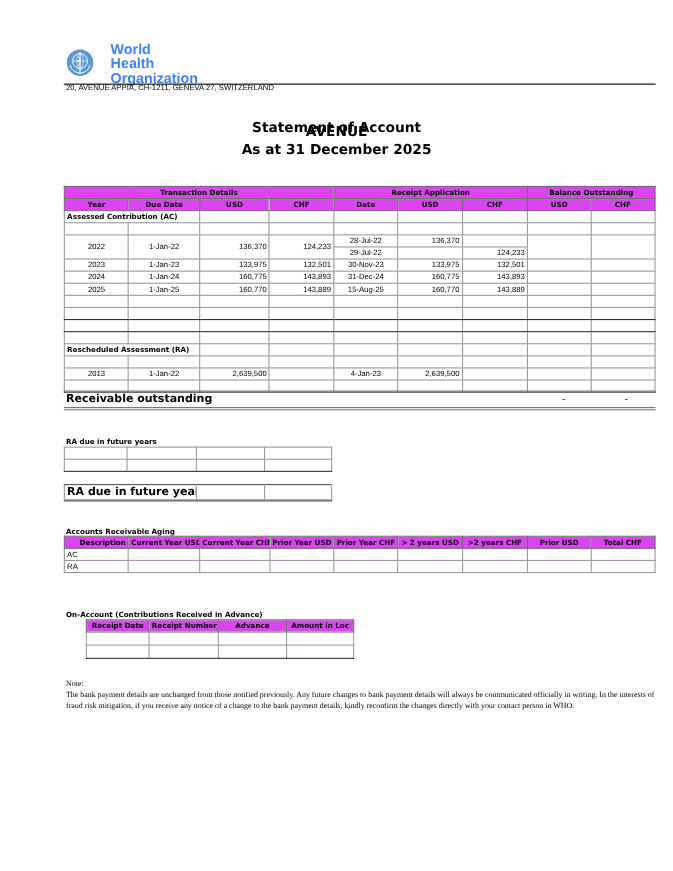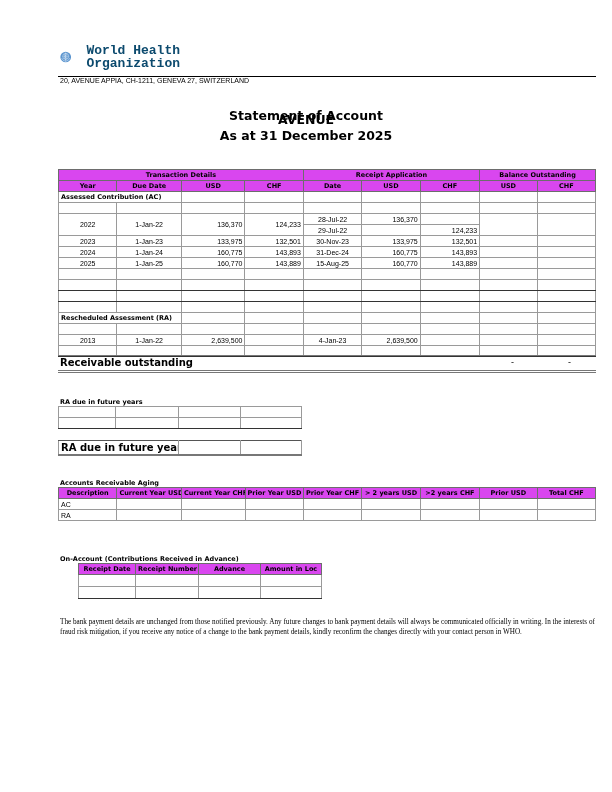--- a/index.html
+++ b/index.html
@@ -1,20 +1,20 @@
 <!DOCTYPE html>
 <html><head>
 <meta charset="utf-8">
 <style>
   html, body { margin:0; padding:0; background:#ffffff; }
   body { width:612px; height:792px; position:relative; overflow:hidden; font-family:"Liberation Sans", sans-serif; color:#000; }
   .abs { position:absolute; }
   .logo { left:60px; top:39px; width:120px; height:36px; display:flex; align-items:center; }
   .logo svg { width:34px; height:34px; }
-  .logo-text { margin-left:15px; color:#0c4a6e; font-weight:bold; font-size:13px; line-height:13px; font-family:Liberation Mono, monospace; }
+  .logo-text { margin-left:15px; color:#3b82f6; font-weight:bold; font-size:13px; line-height:13px; font-family:Liberation Sans, sans-serif; }
   .addr-line { left:58px; top:76px; width:538px; border-top:1px solid #000; }
   .addr { left:60px; top:77px; font-size:7px; }
   .title { left:0; width:612px; text-align:center; font-weight:bold; font-size:12.5px; font-family:"DejaVu Sans", sans-serif; }
   table { border-collapse:collapse; position:absolute; font-size:7px; table-layout:fixed; }
   td, th { border:1px solid #9a9a9a; padding:0 2px; height:10px; line-height:9px; white-space:nowrap; overflow:hidden; }
   th { background:#d946ef; font-weight:bold; font-family:"DejaVu Sans", sans-serif; font-size:6.5px; text-align:center; }
   .hdr th { border-color:#6d6d6d; }
   .r { text-align:right; }
   .c { text-align:center; }
   .b { font-weight:bold; font-family:"DejaVu Sans", sans-serif; font-size:6.5px; }
@@ -293,21 +293,21 @@
       <col style="width:62px">
       <col style="width:57px">
     <col style="width:57px">
       <col style="width:57px">
       <col style="width:58px">
       <col style="width:56px">
       <col style="width:57px">
   </colgroup>
   <tbody>
       <tr class="hdr">
-    <th style="text-align:center;">Description</th>
+    <th style="text-align:right;">Description</th>
     <th>Current Year USD</th>
     <th>Current Year CHF</th>
     <th>Prior Year USD</th>
     <th>Prior Year CHF</th>
     <th>&gt; 2 years USD</th>
     <th>&gt;2 years CHF</th>
     <th>Prior USD</th>
     <th>Total CHF</th>
   </tr>
   <tr>
@@ -359,14 +359,15 @@
   <tr class="thick-b">
         <td style="height:11px;"></td>
         <td></td>
         <td></td>
         <td></td>
       </tr>
 </tbody>
   </table>
 
 <div class="abs note">
+  <div>Note:</div>
   <div>The bank payment details are unchanged from those notified previously.  Any future changes to bank payment details will always be communicated officially in writing.  In the interests of fraud risk mitigation, if you receive any notice of a change to the bank payment details, kindly reconfirm the changes directly with your contact person in WHO.</div>
 </div>
 
 </body></html>

